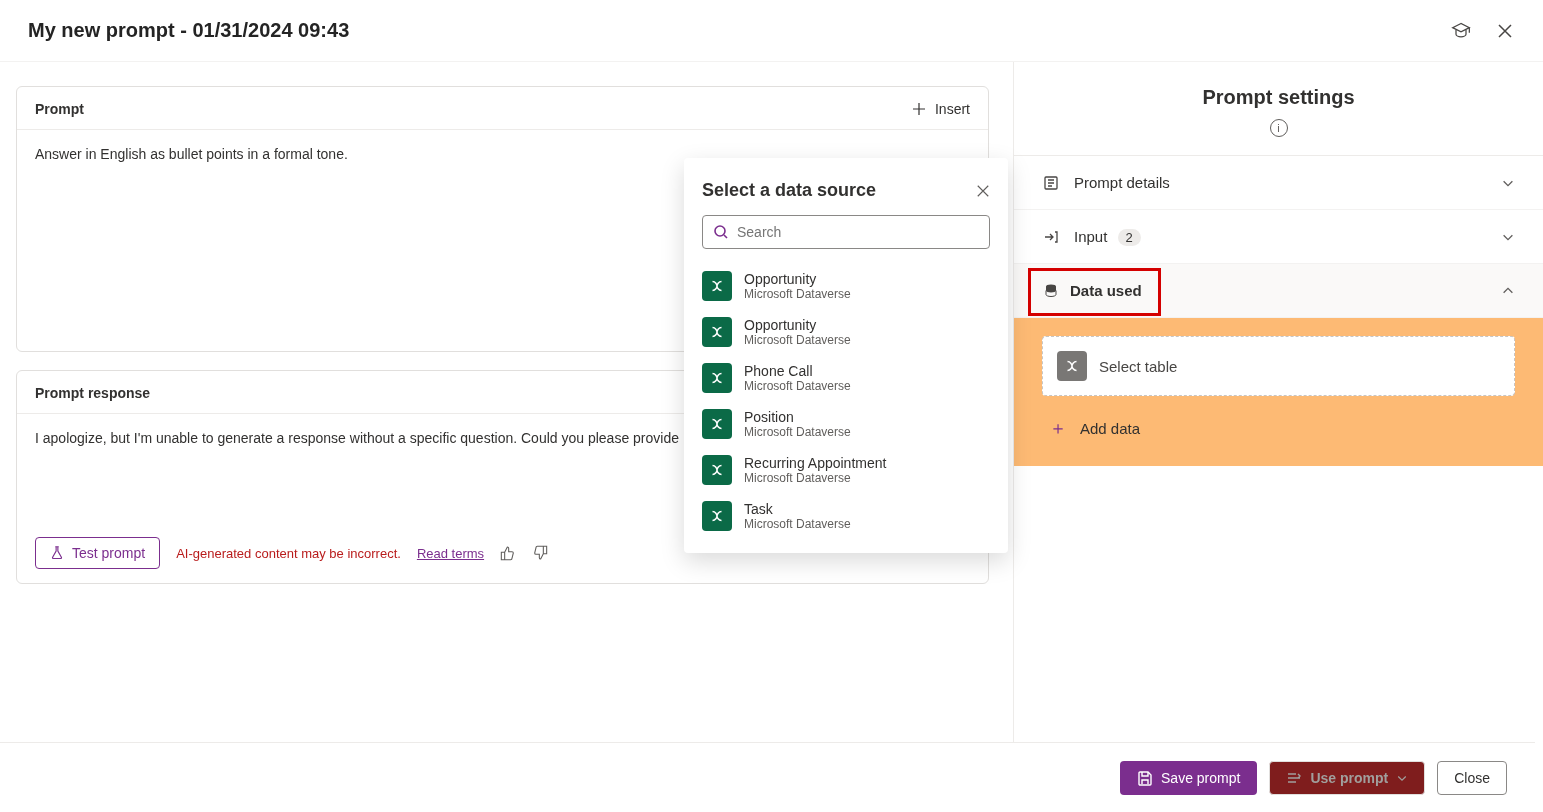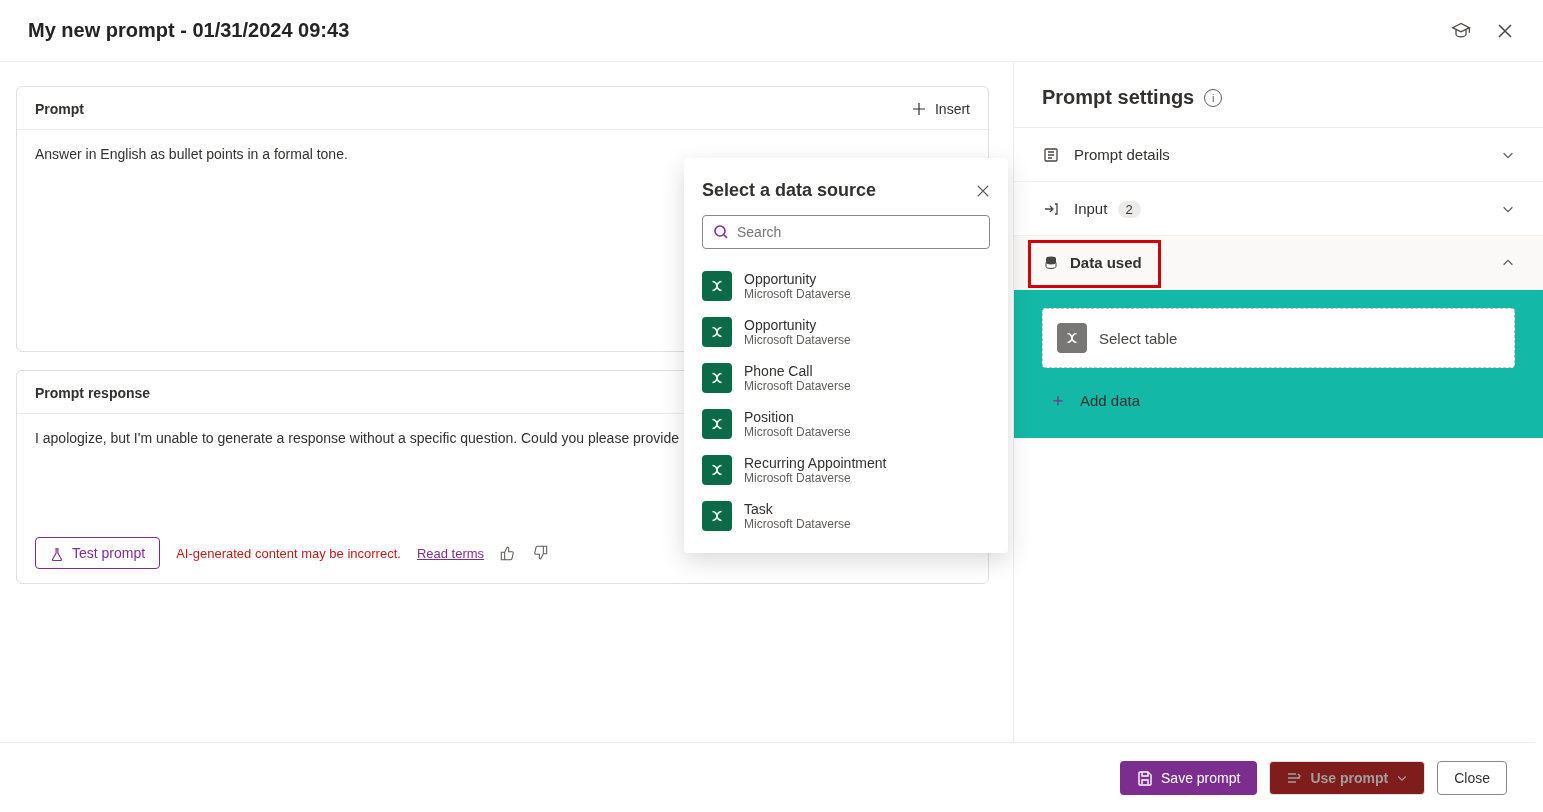--- a/index.html
+++ b/index.html
@@ -16,39 +16,39 @@
 
   .card { border: 1px solid #e1dfdd; border-radius: 6px; background: #fff; margin-bottom: 18px; }
   .card-header { display: flex; align-items: center; padding: 14px 18px 12px 18px; border-bottom: 1px solid #edebe9; }
   .card-header .label { font-weight: 600; font-size: 14px; flex: 1; }
   .insert-btn { display: flex; align-items: center; gap: 8px; font-size: 14px; color: #323130; cursor: pointer; }
   .card-body { padding: 16px 18px; font-size: 14px; color: #323130; }
   .prompt-card { height: 266px; }
   .response-card { height: 214px; display: flex; flex-direction: column; }
   .response-card .card-body { flex: 1; }
   .card-footer { display: flex; align-items: center; gap: 16px; padding: 14px 18px; }
-  .test-btn { border: 1px solid #7b2e8e; color: #7b2e8e; background: #fff; border-radius: 4px; padding: 7px 14px; font-size: 14px; display: flex; align-items: flex-end; gap: 8px; cursor: pointer; }
+  .test-btn { border: 1px solid #7b2e8e; color: #7b2e8e; background: #fff; border-radius: 4px; padding: 7px 14px; font-size: 14px; display: flex; align-items: flex-start; gap: 8px; cursor: pointer; }
   .footer-text { font-size: 13px; color: #b91c1c; }
   .footer-link { font-size: 13px; color: #7b2e8e; text-decoration: underline; cursor: pointer; }
   .thumb { color: #605e5c; cursor: pointer; }
 
-  .settings-header { padding: 24px 28px 18px 28px; display: flex; align-items: center; gap: 10px; border-bottom: 1px solid #edebe9; }
+  .settings-header { padding: 24px 28px 18px 28px; display: flex; align-items: center; gap: 10px; border-bottom: 1px solid #edebe9; flex-direction: column; }
   .settings-header h2 { font-size: 20px; font-weight: 600; }
   .info-icon { width: 18px; height: 18px; border: 1.5px solid #605e5c; border-radius: 50%; display: flex; align-items: center; justify-content: center; font-size: 11px; color: #605e5c; }
 
   .setting-row { display: flex; align-items: center; padding: 18px 28px; border-bottom: 1px solid #f3f2f1; cursor: pointer; gap: 14px; }
   .setting-row .setting-icon { width: 18px; display: flex; justify-content: center; color: #484644; }
   .setting-row .setting-label { font-size: 15px; color: #323130; flex: 1; }
   .setting-row .badge { background: #edebe9; border-radius: 10px; padding: 1px 8px; font-size: 13px; color: #323130; margin-left: 6px; }
   .setting-row .chevron { color: #605e5c; }
   .setting-row.expanded { background: #faf9f8; gap: 10px; }
   .setting-row.highlighted { position: relative; }
   .highlight-box { position: absolute; left: 14px; top: 4px; width: 133px; height: 48px; border: 3px solid #d40000; pointer-events: none; }
 
-  .data-used-content { padding: 18px 28px 0 28px; background: #14b8a6; }
+  .data-used-content { padding: 18px 28px 0 28px; background: #fdba74; }
   .select-table { border: 1px dashed #c8c6c4; border-radius: 4px; background: #fff; display: flex; align-items: center; gap: 12px; padding: 14px 14px; cursor: pointer; font-size: 15px; color: #484644; }
   .select-table-icon { width: 30px; height: 30px; background: #797775; border-radius: 4px; display: flex; align-items: center; justify-content: center; color: #fff; }
   .add-data { display: flex; align-items: center; gap: 12px; padding: 20px 6px 26px 6px; cursor: pointer; font-size: 15px; color: #7b2e8e; }
   .add-data .plus { color: #7b2e8e; font-size: 18px; width: 20px; text-align: center; }
 
   .popup { position: absolute; left: 684px; top: 158px; width: 324px; background: #fff; border-radius: 4px; box-shadow: 0 8px 24px rgba(0,0,0,.15); padding: 22px 18px 14px 18px; }
   .popup-header { display: flex; align-items: center; margin-bottom: 14px; }
   .popup-title { font-size: 18px; font-weight: 600; flex: 1; }
   .popup-close { cursor: pointer; color: #605e5c; }
   .search-box { border: 1px solid #8a8886; border-radius: 4px; display: flex; align-items: center; padding: 8px 10px; gap: 8px; margin-bottom: 14px; }

